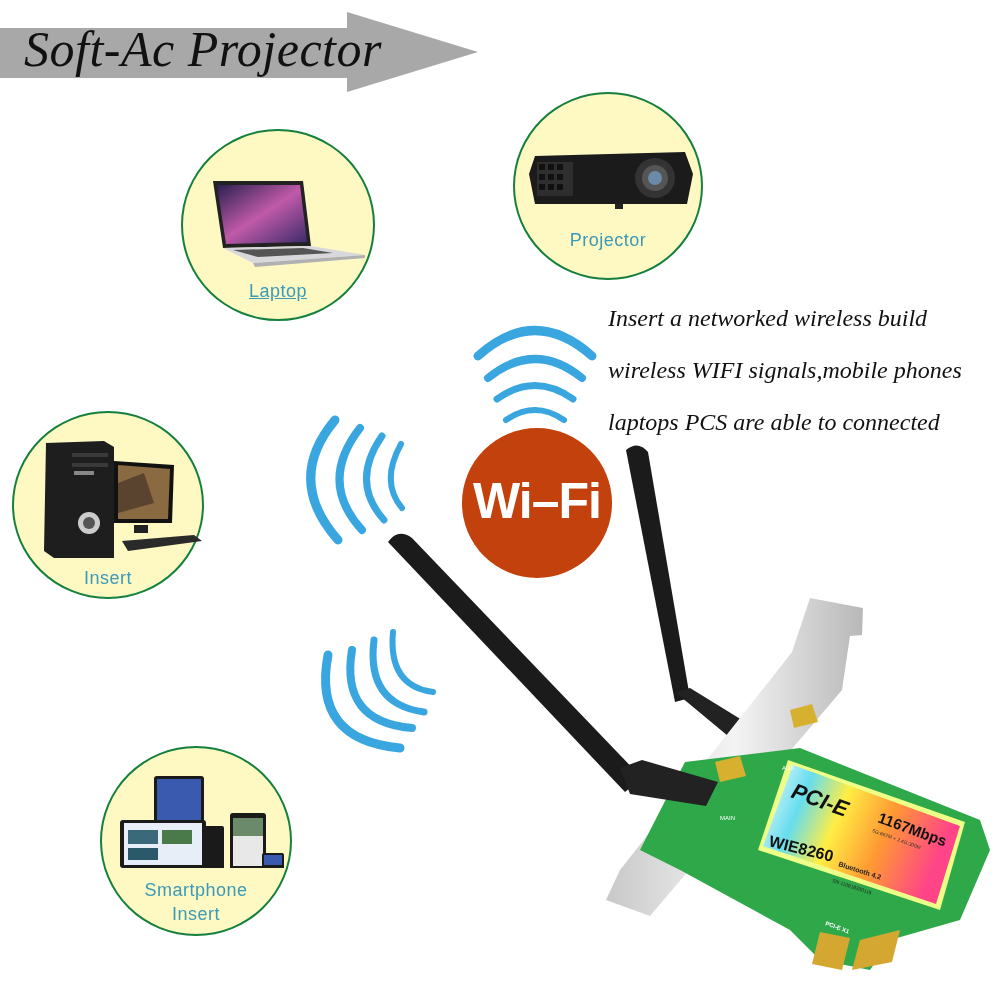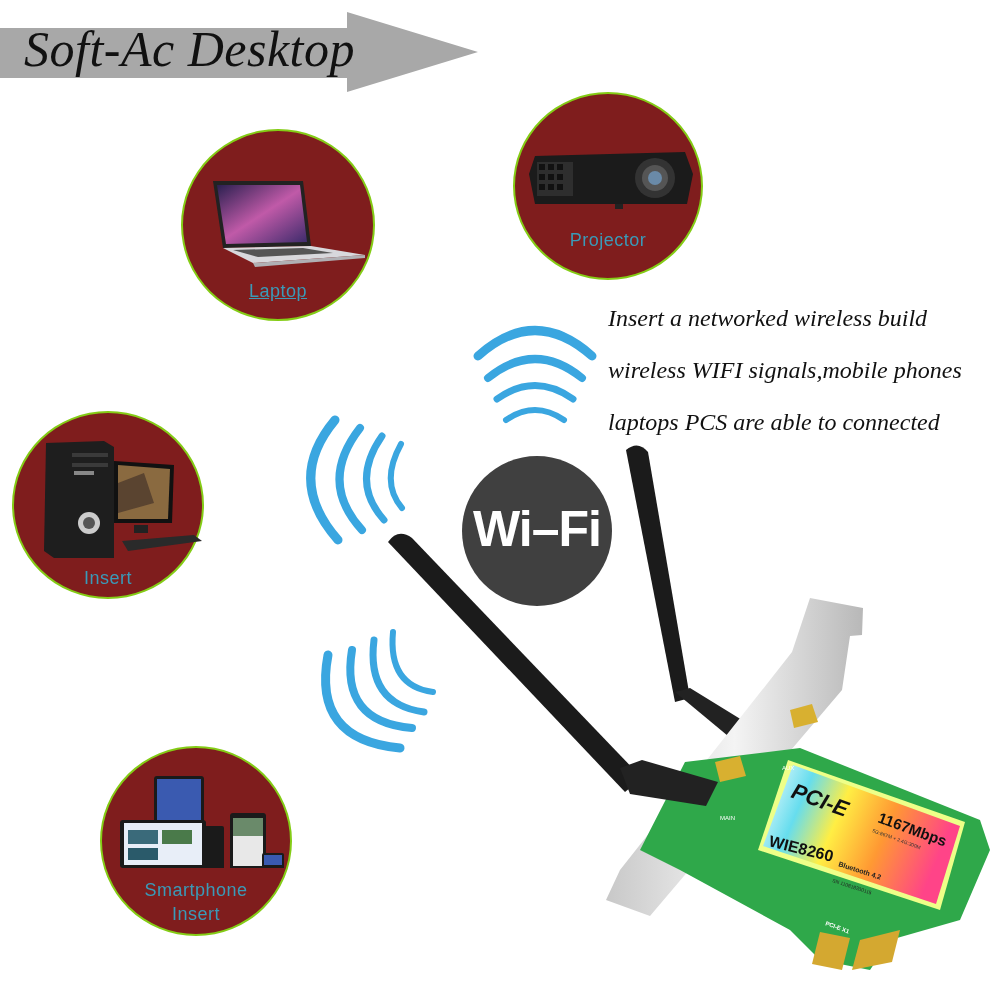--- a/index.html
+++ b/index.html
@@ -2,37 +2,37 @@
 <html><head>
 <meta charset="utf-8">
 <style>
   html,body{margin:0;padding:0;background:#ffffff;}
   body{width:1000px;height:1000px;position:relative;overflow:hidden;font-family:"Liberation Sans",sans-serif;}
   .abs{position:absolute;}
   
   .banner{left:0;top:0;width:500px;height:100px;}
   .banner-title{position:absolute;left:24px;top:20px;font-family:"Liberation Serif","DejaVu Serif",serif;font-style:italic;font-size:50px;color:#111;letter-spacing:0.5px;white-space:nowrap;}
   
-  .circle{position:absolute;border:2px solid #84cc16;border-radius:50%;background:#7f1d1d;box-sizing:border-box;}
+  .circle{position:absolute;border:2px solid #15803d;border-radius:50%;background:#fef9c3;box-sizing:border-box;}
   .circle-label{position:absolute;left:0;right:0;text-align:center;color:#3a9ab8;font-size:18px;letter-spacing:0.5px;}
   
   .desc{left:608px;top:292px;width:390px;font-family:"Liberation Serif","DejaVu Serif",serif;font-style:italic;font-size:24px;line-height:52px;color:#111;}
   .desc div{white-space:nowrap;}
   
-  .wifi-badge{left:462px;top:456px;width:150px;height:150px;border-radius:50%;background:#404040;}
+  .wifi-badge{left:462px;top:428px;width:150px;height:150px;border-radius:50%;background:#c2410c;}
   .wifi-text{position:absolute;left:0;right:0;top:44px;text-align:center;color:#fff;font-weight:bold;font-size:50px;letter-spacing:-1px;}
 </style>
 </head>
 <body>
 
 <div class="abs banner">
   <svg width="500" height="100" style="position:absolute;left:0;top:0">
     <polygon points="0,28 347,28 347,12 478,52 347,92 347,78 0,78" fill="#a8a8a8"></polygon>
   </svg>
-  <div class="banner-title">Soft-Ac Desktop</div>
+  <div class="banner-title">Soft-Ac Projector</div>
 </div>
 
 <div class="circle" style="left:181px;top:129px;width:194px;height:192px;">
   <svg width="194" height="130" style="position:absolute;left:0;top:20px">
     <defs>
       <linearGradient id="lscr" x1="0" y1="0" x2="1" y2="1">
         <stop offset="0" stop-color="#2a2050"></stop>
           <stop offset="0.5" stop-color="#c05aa8"></stop>
           <stop offset="1" stop-color="#3a2a6a"></stop>
       </linearGradient>

